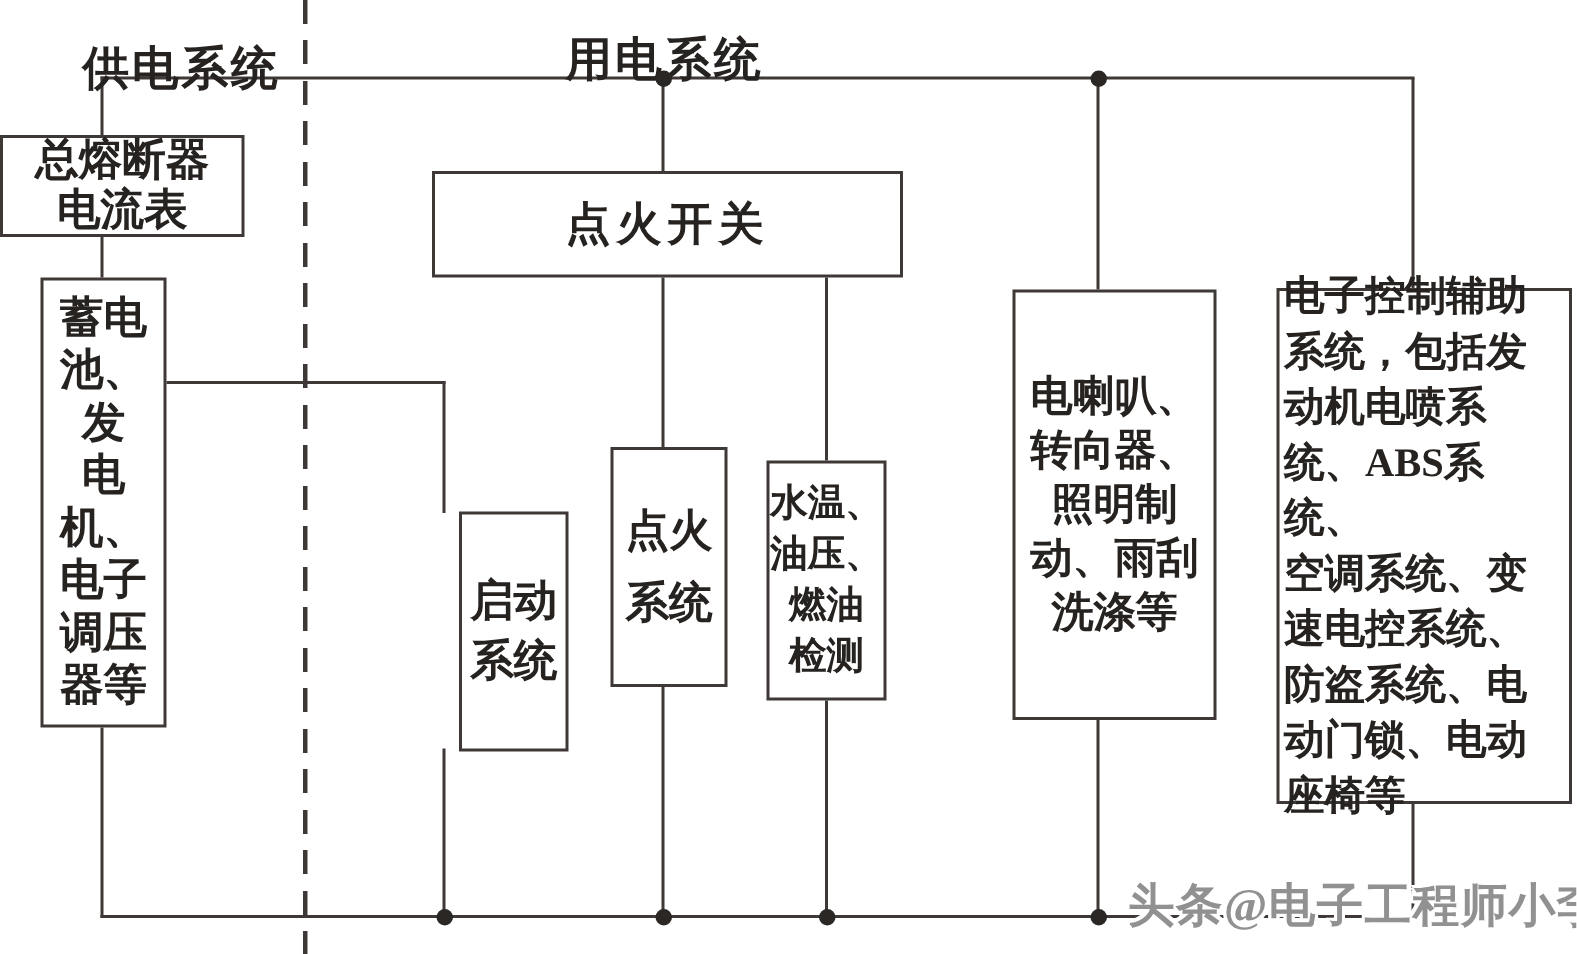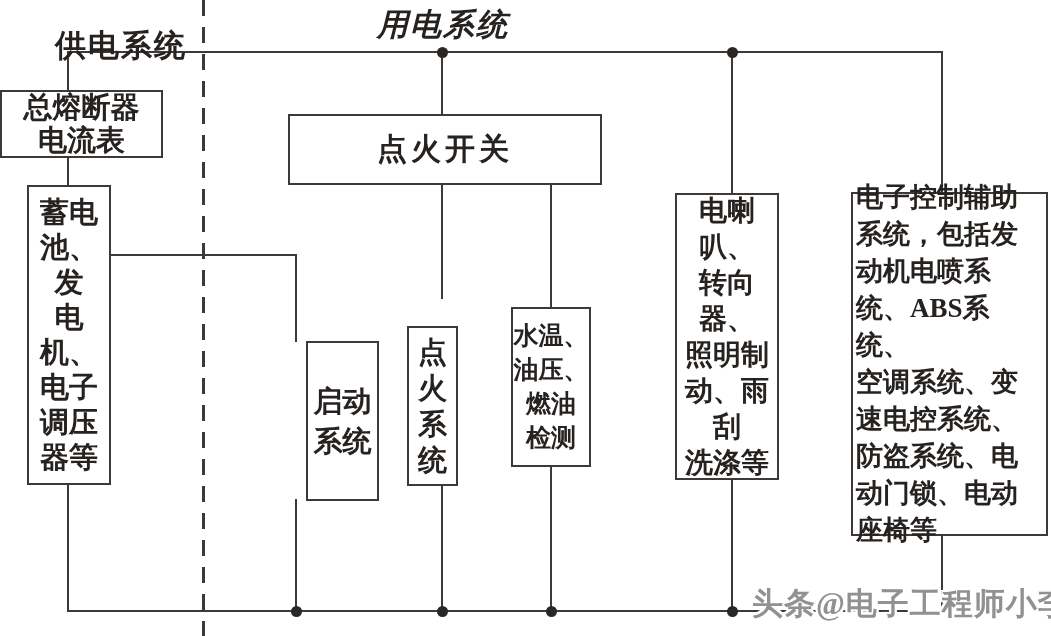--- a/index.html
+++ b/index.html
@@ -76,28 +76,28 @@
     text-shadow:
       2px 2px 0 #fff, -2px -2px 0 #fff, 2px -2px 0 #fff, -2px 2px 0 #fff,
       0 2px 0 #fff, 0 -2px 0 #fff, 2px 0 0 #fff, -2px 0 0 #fff;
   }
 
   
   #node-fuse        { left: 0px;   top: 90px;  width: 163px; height: 68px;  font-size: 29px; line-height: 33px; }
   #node-battery     { left: 27px;  top: 185px; width: 84px;  height: 300px; font-size: 29px; line-height: 35px; }
   #node-ign-switch  { left: 288px; top: 114px; width: 314px; height: 71px;  font-size: 30px; letter-spacing: 4px; }
   #node-starter     { left: 260px; top: 341px; width: 73px;  height: 160px; font-size: 29px; line-height: 40px; margin-left: 46px; }
-  #node-ign-system  { left: 407px; top: 298px; width: 51px;  height: 160px; font-size: 29px; line-height: 36px; margin-top: 28px; }
+  #node-ign-system  { left: 407px; top: 298px; width: 78px;  height: 160px; font-size: 29px; line-height: 48px; }
   #node-gauges      { left: 511px; top: 307px; width: 80px;  height: 160px; font-size: 25px; line-height: 34px; }
-  #node-body-elec   { left: 675px; top: 193px; width: 104px; height: 287px; font-size: 28px; line-height: 36px; }
+  #node-body-elec   { left: 675px; top: 193px; width: 136px; height: 287px; font-size: 28px; line-height: 36px; }
   #node-e-aux       { left: 851px; top: 192px; width: 197px; height: 344px; font-size: 27px; line-height: 37px;
                       text-align: left; justify-content: flex-start; padding: 0 3px; }
 
   #label-supply      { left: 55px;  top: 25px; }
-  #label-consumption { left: 377px; top: 4px; font-style: italic; }
+  #label-consumption { left: 377px; top: 19px; }
 </style>
 </head>
 <body>
 
 <div id="stage">
 
   <div class="divider"></div>
 
   <div class="section-label" id="label-supply">供电系统</div>
   <div class="section-label" id="label-consumption">用电系统</div>

